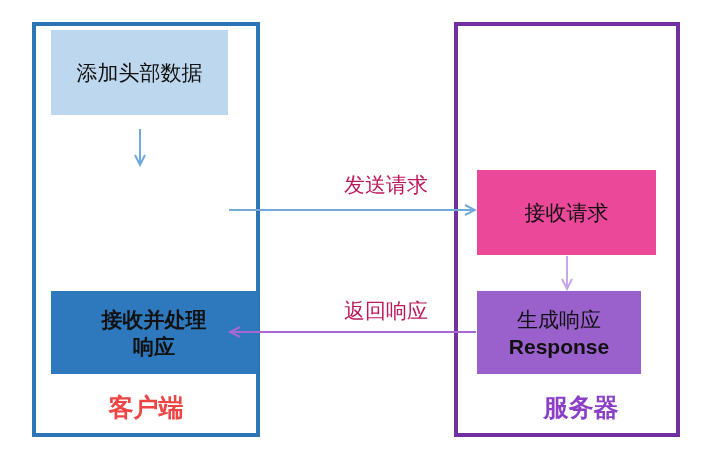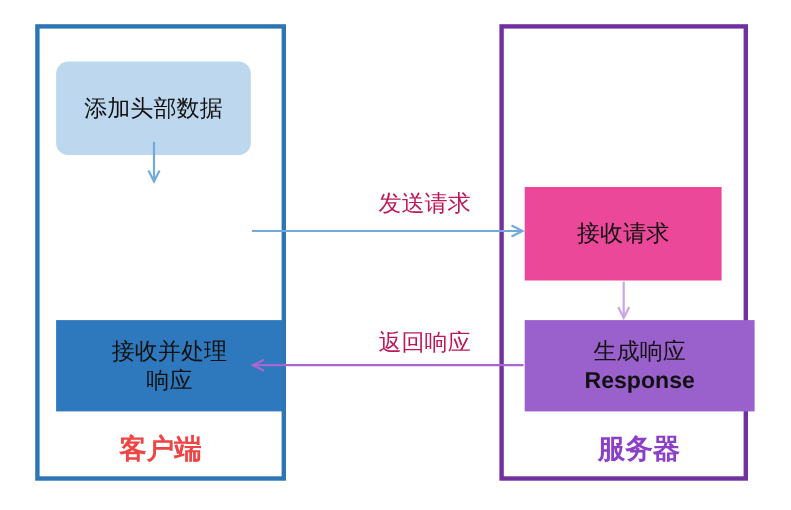--- a/index.html
+++ b/index.html
@@ -25,25 +25,25 @@
   }
   .node{
     position:absolute;
     display:flex;flex-direction:column;
     align-items:center;justify-content:center;
     text-align:center;
     color:#111111;
     font-size:21px;
     line-height:27px;
   }
-  .node-add-header{left:51px;top:56px;width:177px;height:85px;background:#BDD7EE;border-radius:11px;}
+  .node-add-header{left:51px;top:30px;width:177px;height:85px;background:#BDD7EE;}
   .node-http-request{left:51px;top:168px;width:177px;height:84px;background:#6FA8DC;font-weight:bold;}
-  .node-receive-process{left:51px;top:291px;width:206px;height:83px;background:#2E79BD;}
+  .node-receive-process{left:51px;top:291px;width:206px;height:83px;background:#2E79BD;font-weight:bold;}
   .node-receive-request{left:477px;top:170px;width:179px;height:85px;background:#ec4899;}
-  .node-generate-response{left:477px;top:291px;width:209px;height:83px;background:#9A60CC;}
+  .node-generate-response{left:477px;top:291px;width:164px;height:83px;background:#9A60CC;}
   .node .en{font-weight:bold;}
   .group-label{
     position:absolute;
     top:390px;height:34px;
     display:flex;align-items:center;justify-content:center;
     font-size:25px;font-weight:bold;
   }
   .client-label{left:32px;width:228px;color:#ef4444;}
   .server-label{left:454px;width:254px;color:#8B3FC6;}
   .arrow-label{

